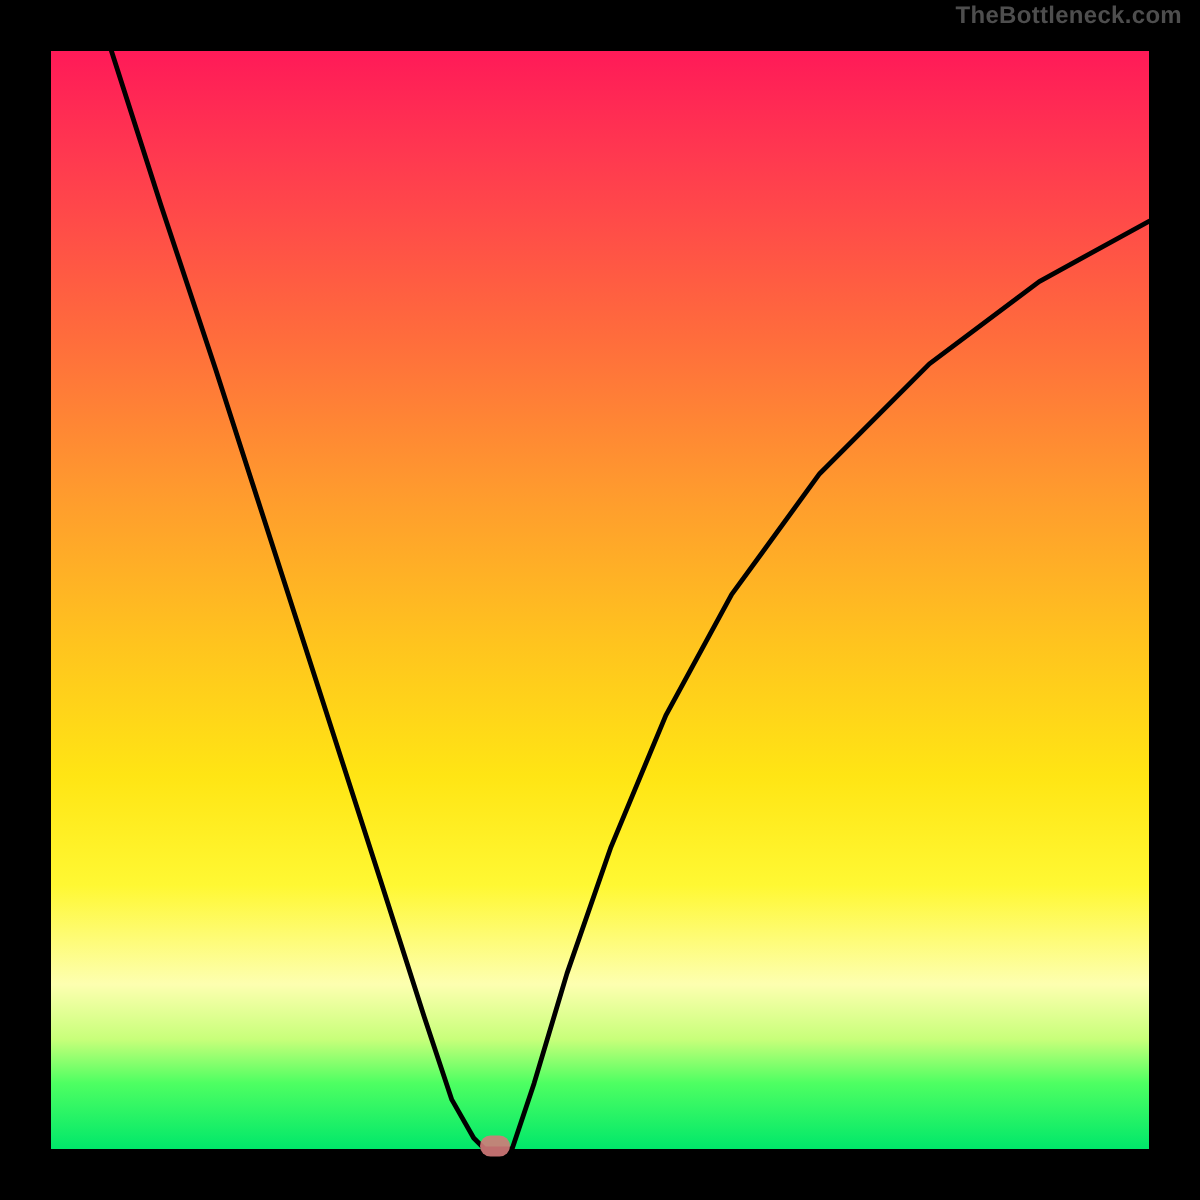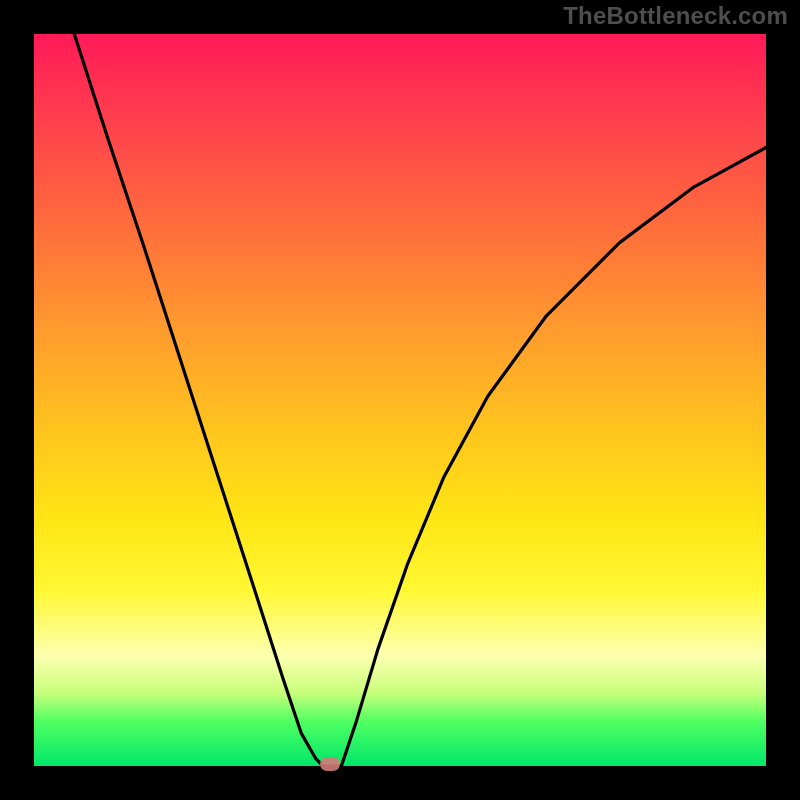--- a/index.html
+++ b/index.html
@@ -1,17 +1,17 @@
 <!DOCTYPE html>
 <html><head>
 <meta charset="utf-8">
 <style>
   html,body{margin:0;padding:0;width:800px;height:800px;background:#000;overflow:hidden;font-family:Arial,Helvetica,sans-serif}
   .frame{position:absolute;left:0;top:0;width:800px;height:800px;background:#000}
-  .watermark{position:absolute;top:2px;right:12px;color:#4e4e4e;font-size:24px;font-weight:600;letter-spacing:.2px}
+  .watermark{position:absolute;top:2px;right:12px;color:#4e4e4e;font-size:16px;font-weight:600;letter-spacing:.2px}
   
   .plot{position:absolute;left:34px;top:34px;width:732px;height:732px}
   .gradient{position:absolute;inset:0;
     
     background:linear-gradient(to bottom,
       #ff1a58 0%,
       #ff3a4f 10%,
       #ff6c3c 26%,
       #ff9a2e 40%,
       #ffc41e 54%,

